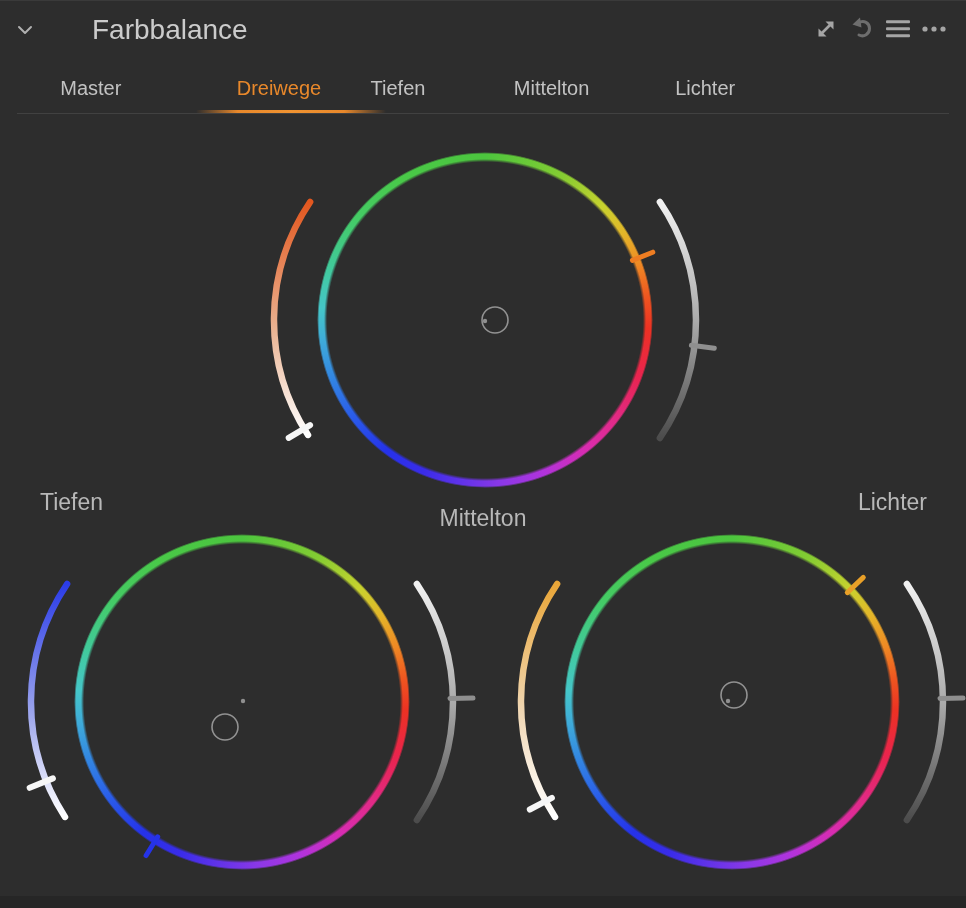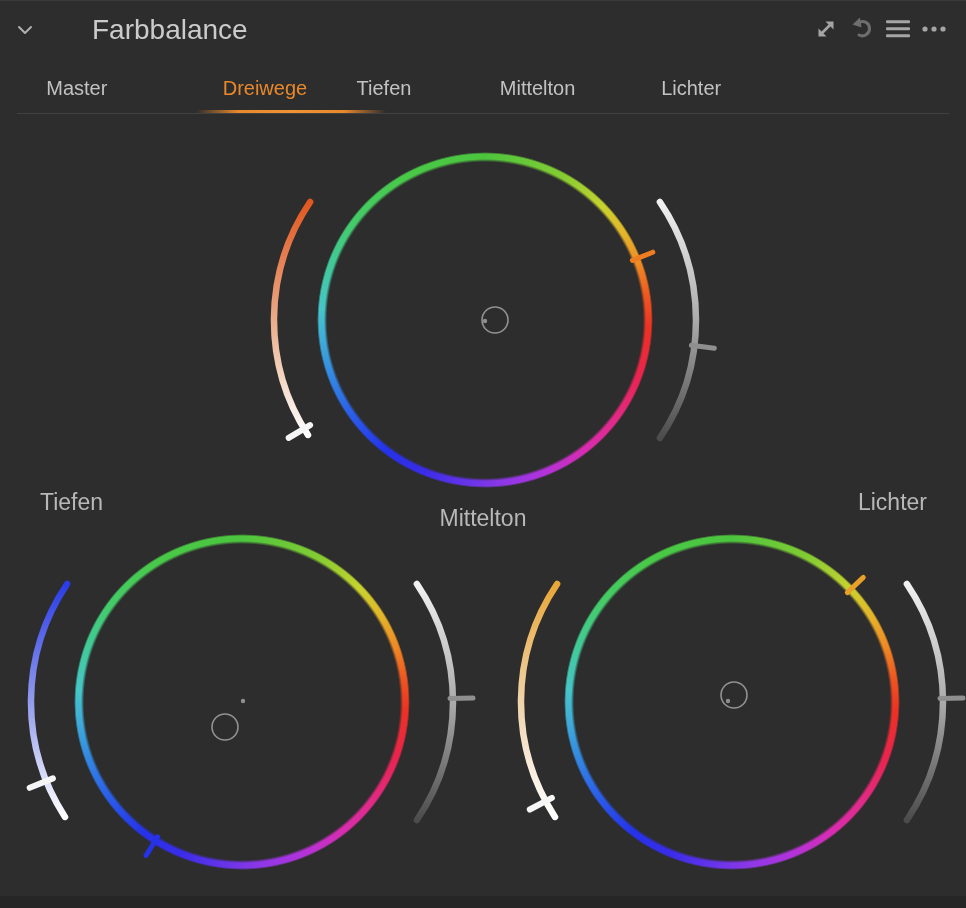--- a/index.html
+++ b/index.html
@@ -9,21 +9,21 @@
     font-family:"Liberation Sans", sans-serif;
     border-top:1px solid #3a3a3a;box-sizing:border-box;
     -webkit-font-smoothing:antialiased;
   }
   
   .hdr{position:absolute;top:0;left:0;width:100%;height:58px;}
   .hdr .chev{position:absolute;left:15px;top:19px;width:20px;height:20px;cursor:pointer;}
   .hdr .title{position:absolute;left:46px;top:13px;font-size:28px;font-weight:500;color:#cbcbcb;margin-left:46px;}
   .hbtn{position:absolute;top:13px;width:28px;height:30px;display:flex;align-items:center;justify-content:center;cursor:pointer;}
   
-  .tabs{position:absolute;top:76px;left:0;width:768px;display:flex;}
+  .tabs{position:absolute;top:76px;left:0;width:768px;display:flex;padding-left:14px;}
   .tab{flex:1;text-align:center;font-size:20px;color:#c2c2c2;padding-bottom:16px;cursor:pointer;}
   .tab.active{color:#e8882b;text-align:right;}
   .tabline{position:absolute;top:112px;left:17px;width:932px;height:1px;background:#414141;}
   .tabind{position:absolute;top:109px;left:196px;width:190px;height:3px;border-radius:2px;
     background:linear-gradient(90deg, rgba(232,136,43,0) 0%, #e8882b 22%, #f09331 50%, #e8882b 78%, rgba(232,136,43,0) 100%);}
   
   .wheel{position:absolute;width:480px;height:480px;}
   .hue-ring{
     position:absolute;left:72px;top:72px;width:336px;height:336px;border-radius:50%;
     -webkit-mask:radial-gradient(circle closest-side, transparent 158px, #000 161px, #000 166px, transparent 168px);

